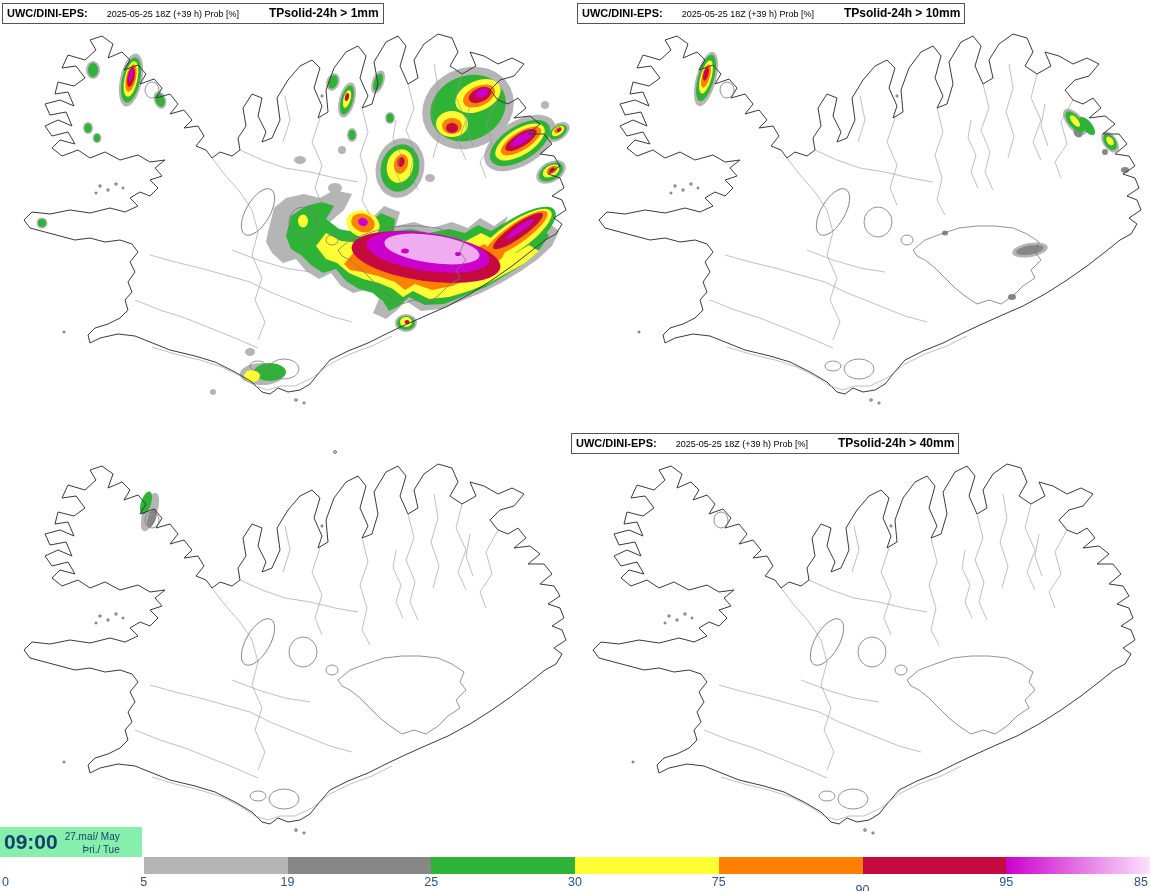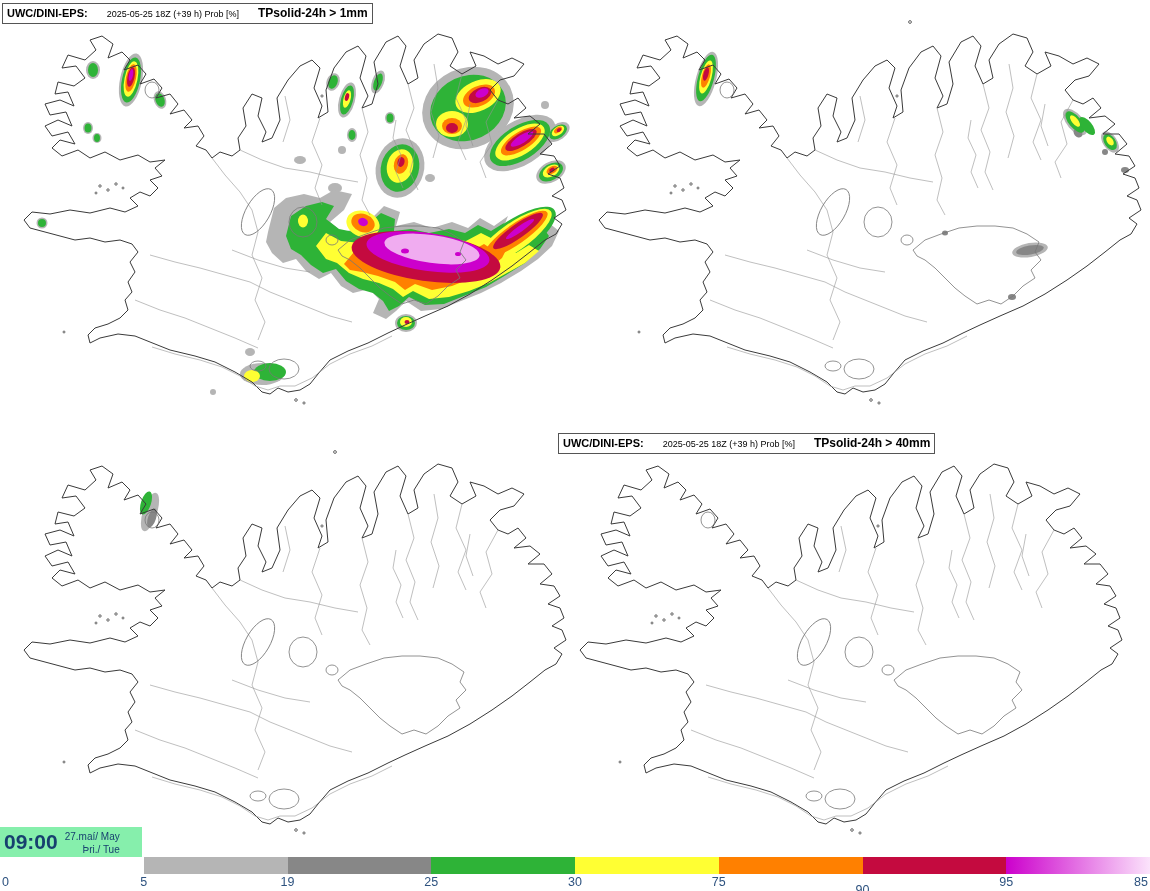--- a/index.html
+++ b/index.html
@@ -4,21 +4,21 @@
 <style>
   html,body{margin:0;padding:0;background:#fff;}
   .canvas{position:relative;width:1150px;height:891px;background:#fff;overflow:hidden;
           font-family:"Liberation Sans",sans-serif;}
   .panel{position:absolute;width:575px;height:430px;}
   .panel svg{position:absolute;left:0;top:0;width:575px;height:430px;}
   .titlebox{position:absolute;left:2px;top:3px;z-index:5;background:#fff;border:1px solid #555;
             padding:1px 4px 2px 4px;white-space:nowrap;line-height:14px;}
   .t-product{font-weight:bold;font-size:11px;color:#000;}
   .t-meta{font-size:9px;color:#000;margin:0 19px;}
-  .t-thresh{font-weight:bold;font-size:12px;color:#000;}
+  .t-thresh{font-weight:bold;font-size:12px;color:#000;margin-left:11px;}
   
   .timebox{position:absolute;left:0;top:827px;width:142px;height:31px;background:#86efac;
            z-index:8;display:flex;align-items:flex-start;box-sizing:border-box;padding:2px 4px 0 4px;gap:7px;}
   .timebox .time{font-size:21px;font-weight:bold;color:#17406f;line-height:26px;}
   .timebox .dates{font-size:10px;color:#17406f;line-height:13px;padding-top:1px;text-align:right;}
   .scalebar{position:absolute;left:0;top:857px;width:1150px;height:17px;z-index:8;background:#fff;}
   .scalebar .seg{position:absolute;top:0;height:100%;}
   .scaleticks{position:absolute;left:0;top:874px;width:1150px;height:17px;z-index:8;
               color:#2d527f;font-size:12.5px;background:#fff;}
   .scaleticks .tick{position:absolute;top:1px;}
@@ -214,34 +214,35 @@
         <ellipse class="f-green" cx="512" cy="126" rx="5" ry="11" transform="rotate(-40 512 126)"></ellipse>
         <ellipse class="f-green" cx="535" cy="142" rx="5.5" ry="9" transform="rotate(-35 535 142)"></ellipse>
         <ellipse class="f-yellow" cx="131" cy="77" rx="5.5" ry="17" transform="rotate(15 131 77)"></ellipse>
         <ellipse class="f-yellow" cx="500" cy="121" rx="3" ry="7" transform="rotate(-40 500 121)"></ellipse>
         <ellipse class="f-yellow" cx="535" cy="141" rx="3" ry="5" transform="rotate(-35 535 141)"></ellipse>
         <ellipse class="f-orange" cx="131" cy="76" rx="4" ry="12" transform="rotate(15 131 76)"></ellipse>
         <ellipse class="f-crimson" cx="131" cy="74" rx="2.5" ry="7" transform="rotate(15 131 74)"></ellipse>
       </g>
       <use href="#basemap"></use>
     </svg>
+    <div class="titlebox"><span class="t-product">UWC/DINI-EPS:</span><span class="t-meta">2025-05-25 18Z (+39 h) Prob [%]</span><span class="t-thresh">TPsolid-24h &gt; 10mm</span></div>
   </div>
 
   <div class="panel" style="left:0;top:430px">
     <svg viewBox="0 0 575 430">
       <g>
         <ellipse class="f-gray1" cx="150" cy="82" rx="7" ry="20" transform="rotate(18 150 82)"></ellipse>
         <ellipse class="f-gray2" cx="152" cy="88" rx="4" ry="10" transform="rotate(18 152 88)"></ellipse>
         <ellipse class="f-green" cx="146" cy="73" rx="5" ry="12" transform="rotate(18 146 73)"></ellipse>
       </g>
       <use href="#basemap"></use>
     </svg>
   </div>
 
-  <div class="panel" style="left:556px;top:430px">
+  <div class="panel" style="left:569px;top:430px">
     <svg viewBox="0 0 575 430">
       <g></g>
       <use href="#basemap"></use>
     </svg>
     <div class="titlebox"><span class="t-product">UWC/DINI-EPS:</span><span class="t-meta">2025-05-25 18Z (+39 h) Prob [%]</span><span class="t-thresh">TPsolid-24h &gt; 40mm</span></div>
   </div>
 
   <div class="timebox">
     <span class="time">09:00</span>
     <span class="dates">

